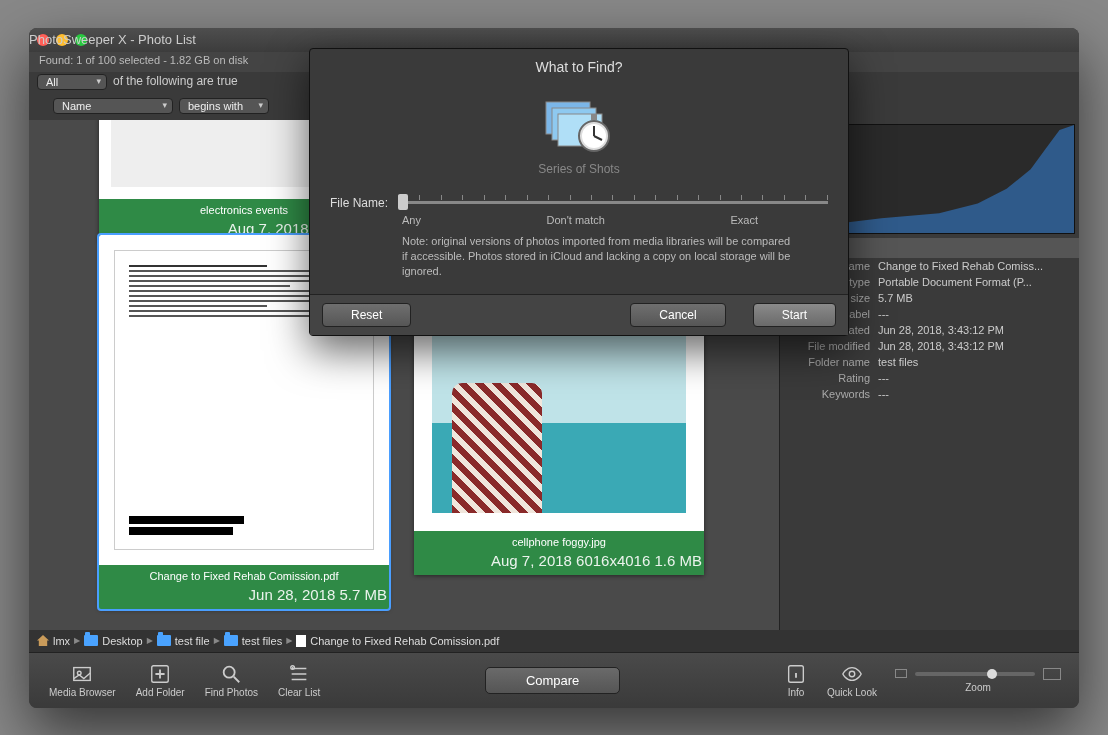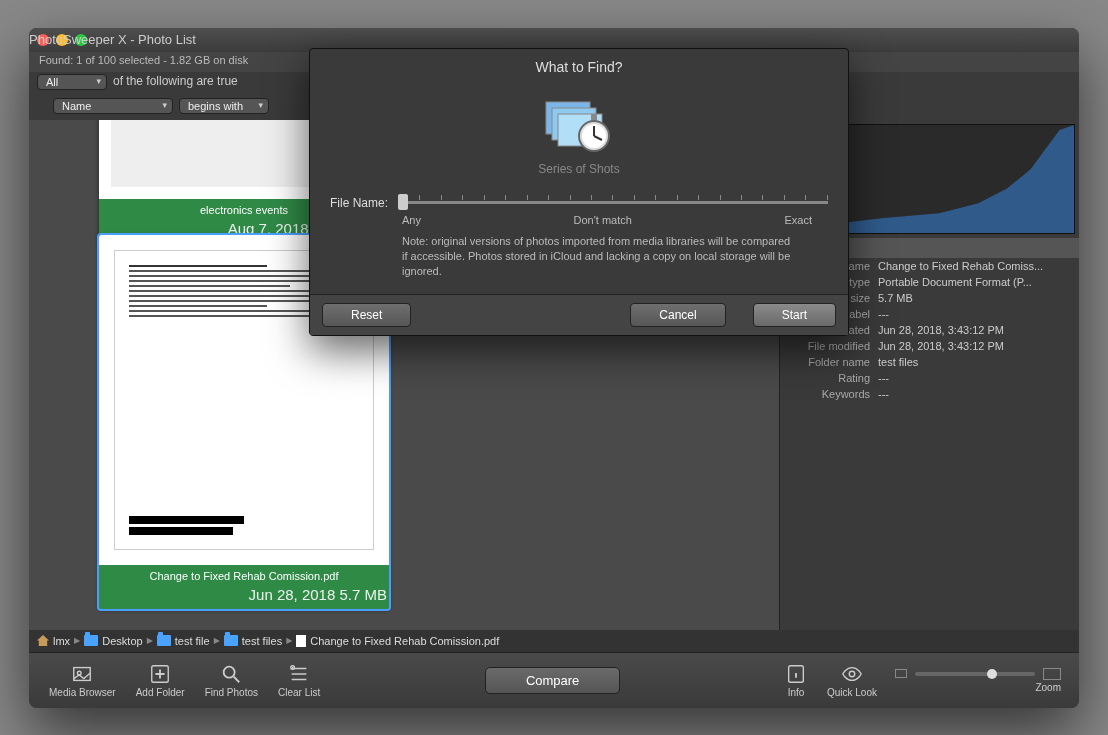--- a/index.html
+++ b/index.html
@@ -49,21 +49,21 @@
 .tab { text-align: center; font-size: 12px; padding: 6px 10px; cursor: pointer; color: #888; }
 .tab.active { background: #555; border-radius: 4px; color: #fff; }
 .tab .ticon { width: 80px; height: 60px; background: #555; border-radius: 3px; margin-bottom: 6px; position: relative; }
 .tab.active .ticon { background: #666; }
 .sliderrow { display: flex; align-items: center; padding: 14px 20px 2px; gap: 10px; font-size: 12px; }
 .slider { flex: 1; position: relative; }
 .slider .track { height: 3px; background: #888; position: relative; }
 .slider .ticks { position: absolute; top: -6px; left: 0; right: 0; display: flex; justify-content: space-between; }
 .slider .ticks span { width: 1px; height: 5px; background: #888; }
 .slider .knob { position: absolute; top: -7px; left: 0; width: 10px; height: 16px; background: #ccc; border-radius: 2px; }
-.sliderlabels { display: flex; justify-content: space-between; font-size: 11px; padding: 2px 36px 8px 92px; color: #bbb; }
+.sliderlabels { display: flex; justify-content: space-between; font-size: 11px; padding: 2px 90px 8px 92px; color: #bbb; }
 .note { font-size: 11px; color: #bbb; padding: 0 50px 14px 92px; line-height: 1.4; }
 .modal .mbtns { background: #444; display: flex; padding: 8px 12px; gap: 27px; border-top: 1px solid #222; }
 .mbtn { background: linear-gradient(#6f6f6f,#565656); border: 1px solid #222; border-radius: 4px; color: #fff; padding: 4px 28px; font-size: 12px; cursor: pointer; }
 .ficon { width: 14px; height: 11px; background: #4aa3ff; border-radius: 1px; display: inline-block; position: relative; }
 .ficon::before { content: ""; position: absolute; top: -3px; left: 1px; width: 5px; height: 3px; background: #4aa3ff; border-radius: 1px 1px 0 0; }
 .doc-icon { width: 10px; height: 12px; background: #fff; display: inline-block; position: relative; }
 .home-icon { width: 12px; height: 11px; background: #c99b5a; display: inline-block; clip-path: polygon(50% 0,100% 50%,85% 50%,85% 100%,15% 100%,15% 50%,0 50%); }
 </style>
 </head>
 <body>
@@ -115,20 +115,29 @@
           <div style="height:2px;background:#555;width:93%"></div>
           <div style="height:8px;background:#000;width:50%;margin-top:auto"></div>
           <div style="height:8px;background:#000;width:45%"></div>
         </div>
         <div class="cap">
           <span>Change to Fixed Rehab Comission.pdf</span>
           <span class="sub">Jun 28, 2018  5.7 MB</span>
         </div>
       </div>
 
+      <div class="thumb" style="left:385px; top:195px; width:290px">
+        <div class="img" style="height:180px; margin:18px; background:linear-gradient(#bfe3e8 50%, #3aa9b5 50%); position:relative">
+          <div style="position:absolute;left:8%;bottom:0;width:90px;height:130px;background:repeating-linear-gradient(45deg,#8a2a2a 0 6px,#f0e6dc 6px 12px);border-radius:10px 10px 0 0"></div>
+        </div>
+        <div class="cap">
+          <span>cellphone foggy.jpg</span>
+          <span class="sub">Aug 7, 2018  6016x4016  1.6 MB</span>
+        </div>
+      </div>
 
       <div class="docthumb" style="right:-210px; top:-60px;">
         <div class="paper" style="width:250px;height:220px">
 
           <div style="height:10px;background:#000;width:55%;margin-top:auto"></div>
           <div style="height:10px;background:#000;width:50%"></div>
         </div>
       </div>
 
     </div>
@@ -251,21 +260,21 @@
         </svg>
       <span>Info</span>
     </div>
     <div class="tb-btn">
       <svg class="ico" viewBox="0 0 24 24" fill="none" stroke="#ccc" stroke-width="1.5">
           <path d="M2 12s3.5-7 10-7 10 7 10 7-3.5 7-10 7S2 12 2 12z"></path>
           <circle cx="12" cy="12" r="3"></circle>
         </svg>
       <span>Quick Look</span>
     </div>
-    <div style="display:flex;flex-direction:column;align-items:flex-end;gap:2px;padding:0 8px">
+    <div style="display:flex;flex-direction:column;align-items:center;gap:2px;padding:0 8px">
       <div style="display:flex;align-items:center">
         <span class="zoom-end" style="width:12px;height:9px"></span>
         <div class="zoom-slider">
             <div class="knob"></div>
           </div>
         <span class="zoom-end"></span>
       </div>
       <span style="color:#ccc;font-size:10px">Zoom</span>
     </div>
   </div>

